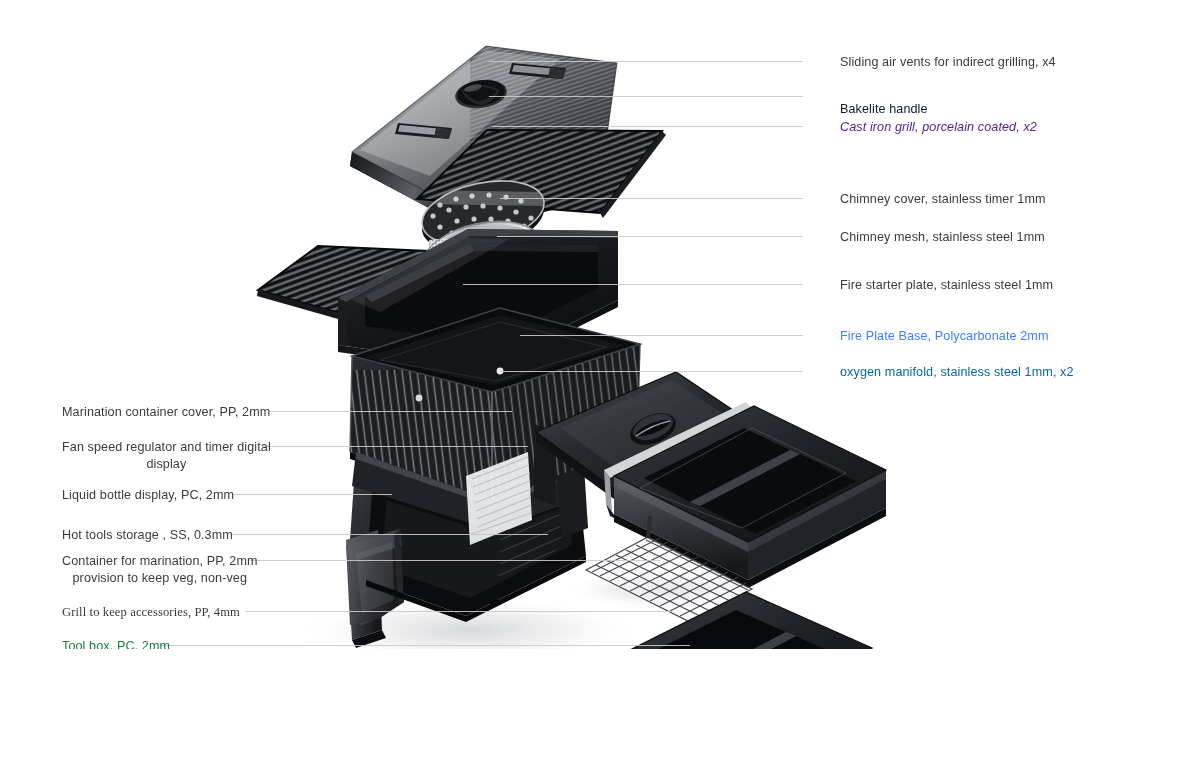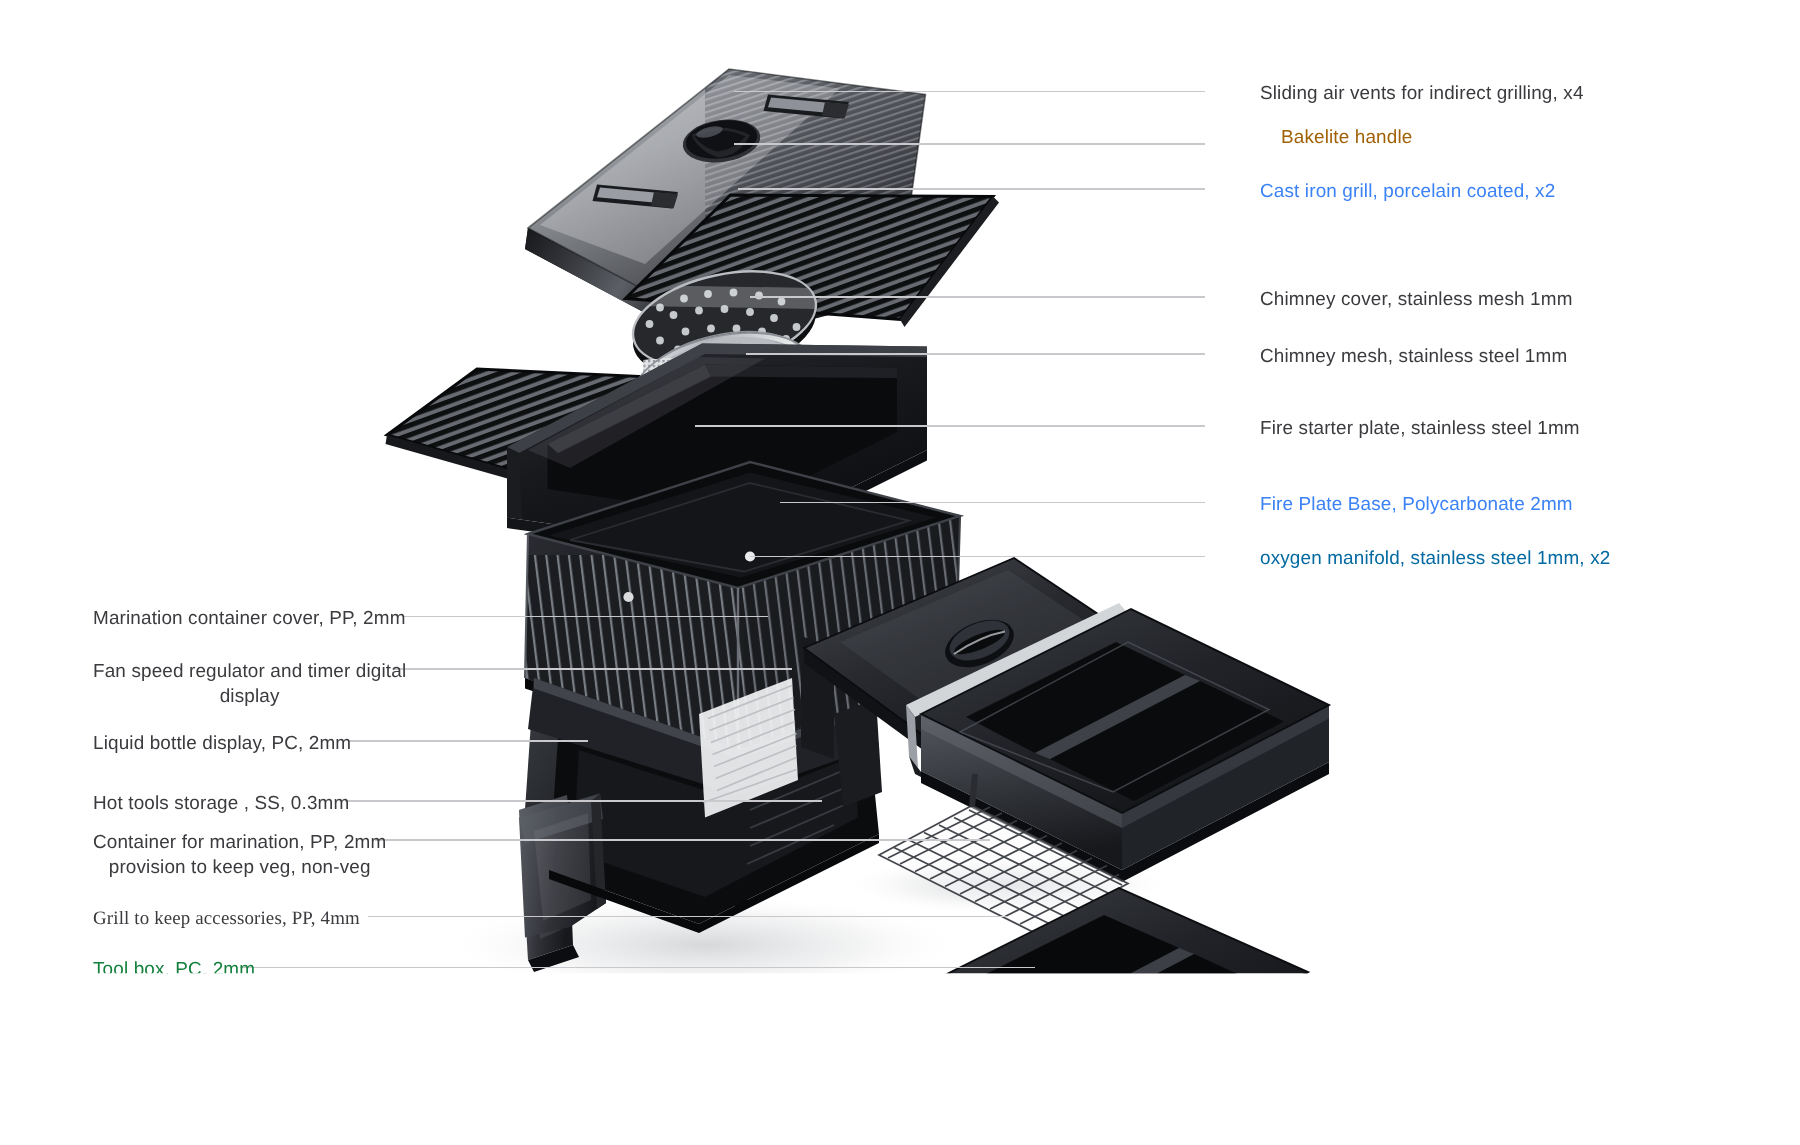--- a/index.html
+++ b/index.html
@@ -468,23 +468,23 @@
         <line x1="230" y1="534" x2="548" y2="534"></line>
         <line x1="250" y1="560" x2="660" y2="560"></line>
         <line x1="245" y1="611" x2="672" y2="611"></line>
         <line x1="160" y1="645" x2="690" y2="645"></line>
       </g>
 
   </svg>
 
   <div id="labels-right">
       <div class="callout right" style="left: 840px; top: 54px; color: rgb(59, 59, 63);">Sliding air vents for indirect grilling, x4</div>
-      <div class="callout right" style="left: 840px; top: 83px; color: #a16207; margin-left: 14px;">Bakelite handle</div>
-      <div class="callout right" style="left: 840px; top: 119px; color: #3b82f6;">Cast iron grill, porcelain coated, x2</div>
-      <div class="callout right" style="left: 840px; top: 191px; color: rgb(59, 59, 63);">Chimney cover, stainless mesh 1mm</div>
+      <div class="callout right" style="left: 840px; top: 101px; color: #0f172a;">Bakelite handle</div>
+      <div class="callout right" style="left: 840px; top: 119px; color: #4c1d95; font-style: italic;">Cast iron grill, porcelain coated, x2</div>
+      <div class="callout right" style="left: 840px; top: 191px; color: rgb(59, 59, 63);">Chimney cover, stainless timer 1mm</div>
       <div class="callout right" style="left: 840px; top: 229px; color: rgb(59, 59, 63);">Chimney mesh, stainless steel 1mm</div>
       <div class="callout right" style="left: 840px; top: 277px; color: rgb(59, 59, 63);">Fire starter plate, stainless steel 1mm</div>
       <div class="callout right" style="left: 840px; top: 328px; color: #3b82f6;">Fire Plate Base, Polycarbonate 2mm</div>
       <div class="callout right" style="left: 840px; top: 364px; color: #0369a1;">oxygen manifold, stainless steel 1mm, x2</div>
     </div>
   <div id="labels-left">
       <div class="callout left" style="left: 62px; top: 404px; color: rgb(59, 59, 63);">Marination container cover, PP, 2mm</div>
       <div class="callout left" style="left: 62px; top: 439px; color: rgb(59, 59, 63);">Fan speed regulator and timer digital
 display</div>
       <div class="callout left" style="left: 62px; top: 487px; color: rgb(59, 59, 63);">Liquid bottle display, PC, 2mm</div>

